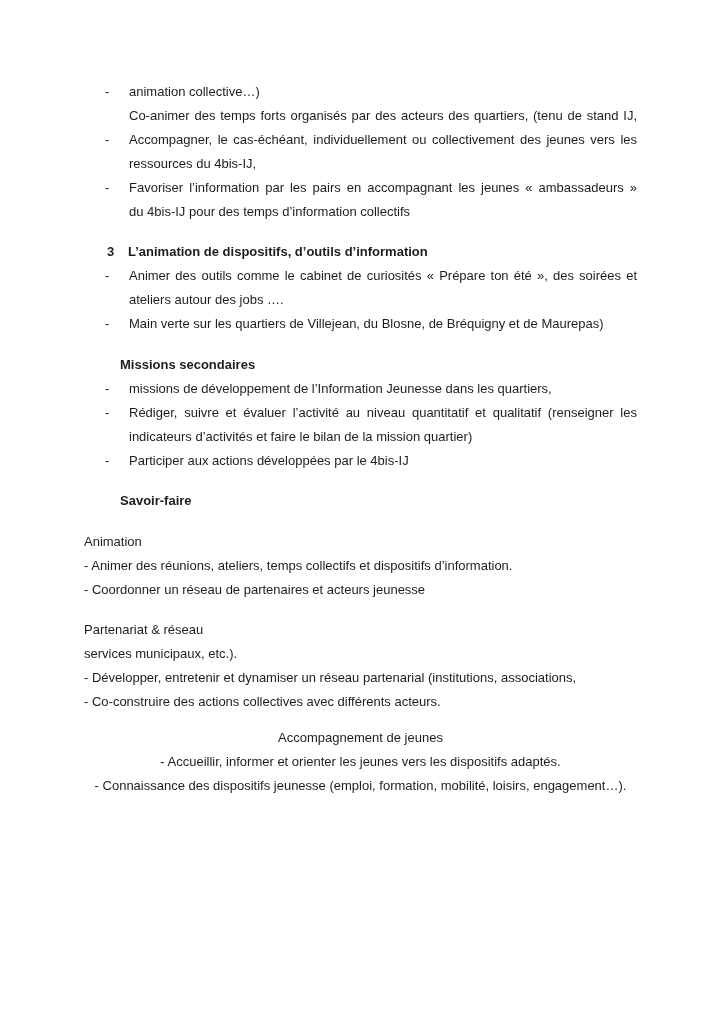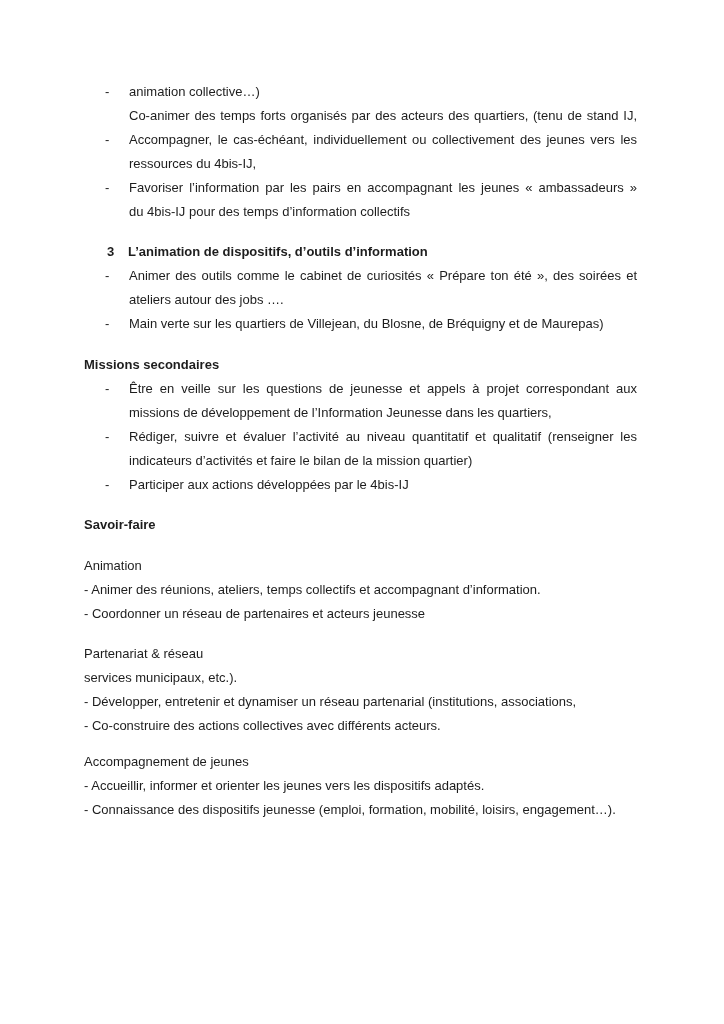--- a/index.html
+++ b/index.html
@@ -43,25 +43,26 @@
     padding-left: 44px;
     font-weight: 700;
   }
   .numbered-heading .number {
     position: absolute;
     left: 23px;
     top: 0;
   }
   .bold-heading {
     font-weight: 700;
+    margin-left: 36px;
   }
   .mt-std   { margin-top: 16px; }
   .mt-std2  { margin-top: 17px; }
   .mt-big   { margin-top: 37px; }
-  .mt-small { margin-top: 12px; }
+  .mt-small { margin-top: 12px; text-align: center; }
   p, div { margin: 0; }
 </style>
 </head>
 <body>
 
 <div class="page">
 
   <div>
     <div class="bullet">
       <span class="marker">-</span>
@@ -93,40 +94,39 @@
     <div class="bullet">
       <span class="marker">-</span>
       <div class="ln">Main verte sur les quartiers de Villejean, du Blosne, de Bréquigny et de Maurepas)</div>
     </div>
   </div>
 
   <div class="mt-std2">
     <div class="bold-heading">Missions secondaires</div>
     <div class="bullet">
       <span class="marker">-</span>
-      <div class="ln j">Être en veille sur les questions de jeunesse et appels à projet correspondant aux</div>
       <div class="ln">missions de développement de l’Information Jeunesse dans les quartiers,</div>
     </div>
     <div class="bullet">
       <span class="marker">-</span>
       <div class="ln j">Rédiger, suivre et évaluer l’activité au niveau quantitatif et qualitatif (renseigner les</div>
       <div class="ln">indicateurs d’activités et faire le bilan de la mission quartier)</div>
     </div>
     <div class="bullet">
       <span class="marker">-</span>
       <div class="ln">Participer aux actions développées par le 4bis-IJ</div>
     </div>
   </div>
 
 
   <div class="bold-heading mt-std">Savoir-faire</div>
 
   <div class="mt-std2">
     <div class="ln">Animation</div>
-    <div class="ln">- Animer des réunions, ateliers, temps collectifs et accompagnant d’information.</div>
+    <div class="ln">- Animer des réunions, ateliers, temps collectifs et dispositifs d’information.</div>
     <div class="ln">- Coordonner un réseau de partenaires et acteurs jeunesse</div>
   </div>
 
   <div class="mt-std">
     <div class="ln">Partenariat &amp; réseau</div>
     <div class="ln">services municipaux, etc.).</div>
     <div class="ln">- Développer, entretenir et dynamiser un réseau partenarial (institutions, associations,</div>
     <div class="ln">- Co-construire des actions collectives avec différents acteurs.</div>
   </div>
 

